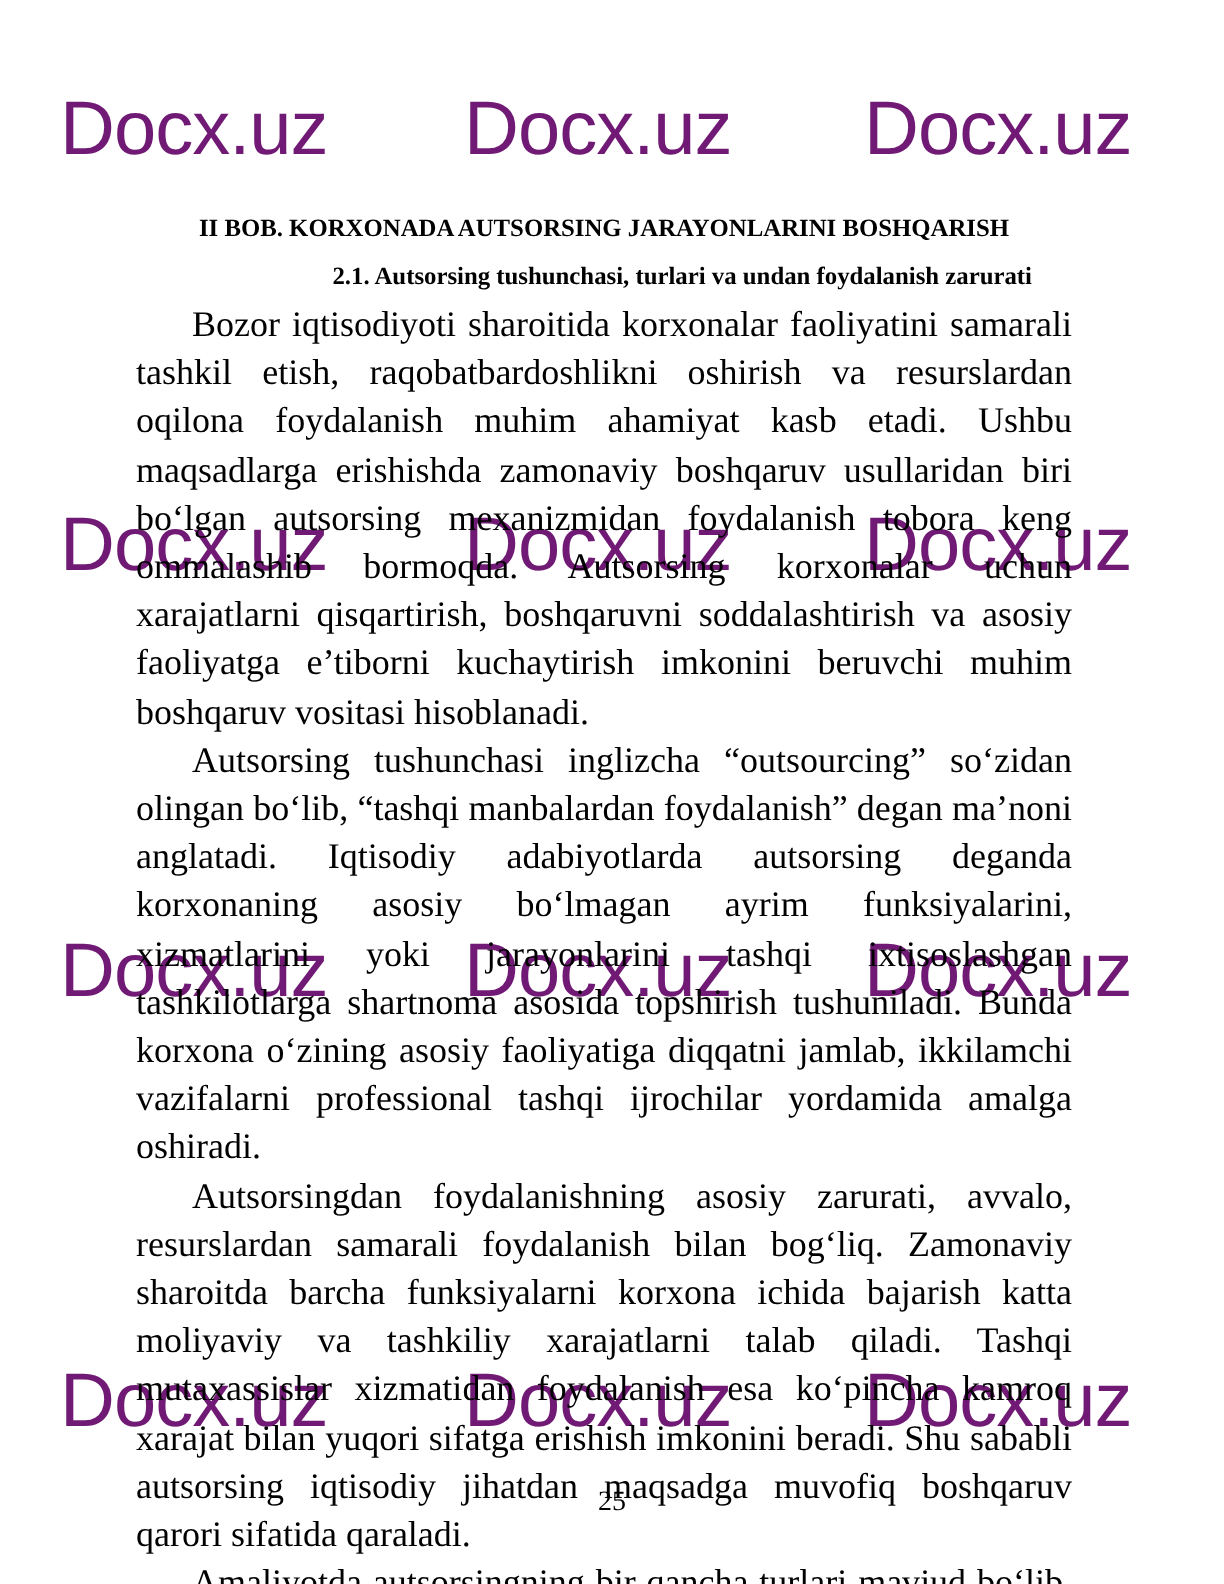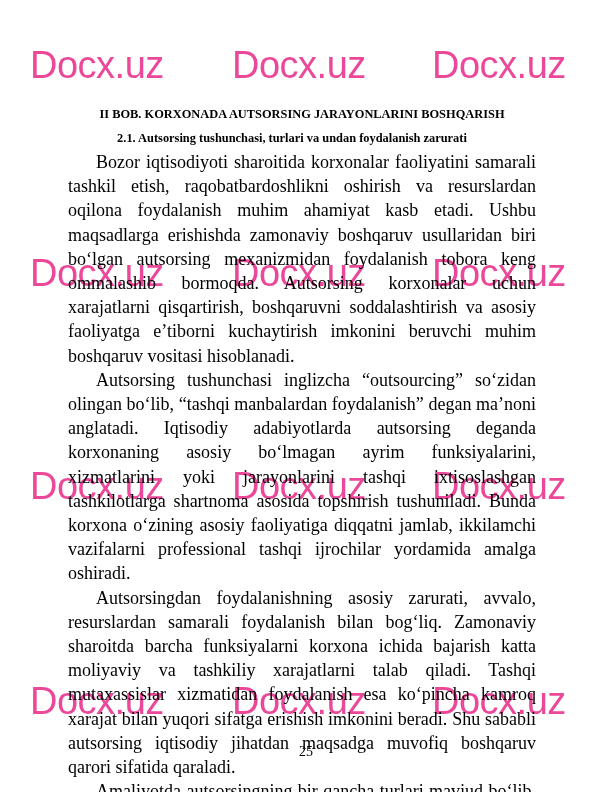--- a/index.html
+++ b/index.html
@@ -8,32 +8,32 @@
     position: absolute; left: 0; top: 0; width: 612px; height: 792px;
     background: #ffffff;
     font-family: "Liberation Serif", "DejaVu Serif", serif;
     color: #000000;
   }
   .watermarks { position: absolute; left: 0; top: 0; width: 612px; height: 792px; z-index: 0; pointer-events: none; }
   .wm {
     position: absolute;
     font-family: "Liberation Sans", "DejaVu Sans", sans-serif;
     font-size: 38px;
-    color: #ec4899;
+    color: #701a75;
     letter-spacing: -0.5px;
     line-height: 1;
     white-space: nowrap;
     text-align: center;
   }
   .content { position: absolute; left: 68px; top: 66px; width: 468px; z-index: 1; margin-top: 36px; }
   .heading {
     font-weight: bold; font-size: 12.4px; text-align: center; line-height: 24px; margin: 0;
   }
   .subheading {
-    font-weight: bold; font-size: 12.4px; text-align: center; line-height: 24px; margin: 0;
+    font-weight: bold; font-size: 12.4px; text-align: right; line-height: 24px; margin: 0;
     padding-right: 20px;
   }
   .para {
     font-size: 18px; line-height: 24.2px; text-align: justify; text-indent: 28px; margin: 0;
   }
   .para.last { text-align-last: justify; }
   .page-number {
     position: absolute; left: 0; width: 612px; top: 744px; text-align: center;
     font-size: 14px; z-index: 1;
   }

